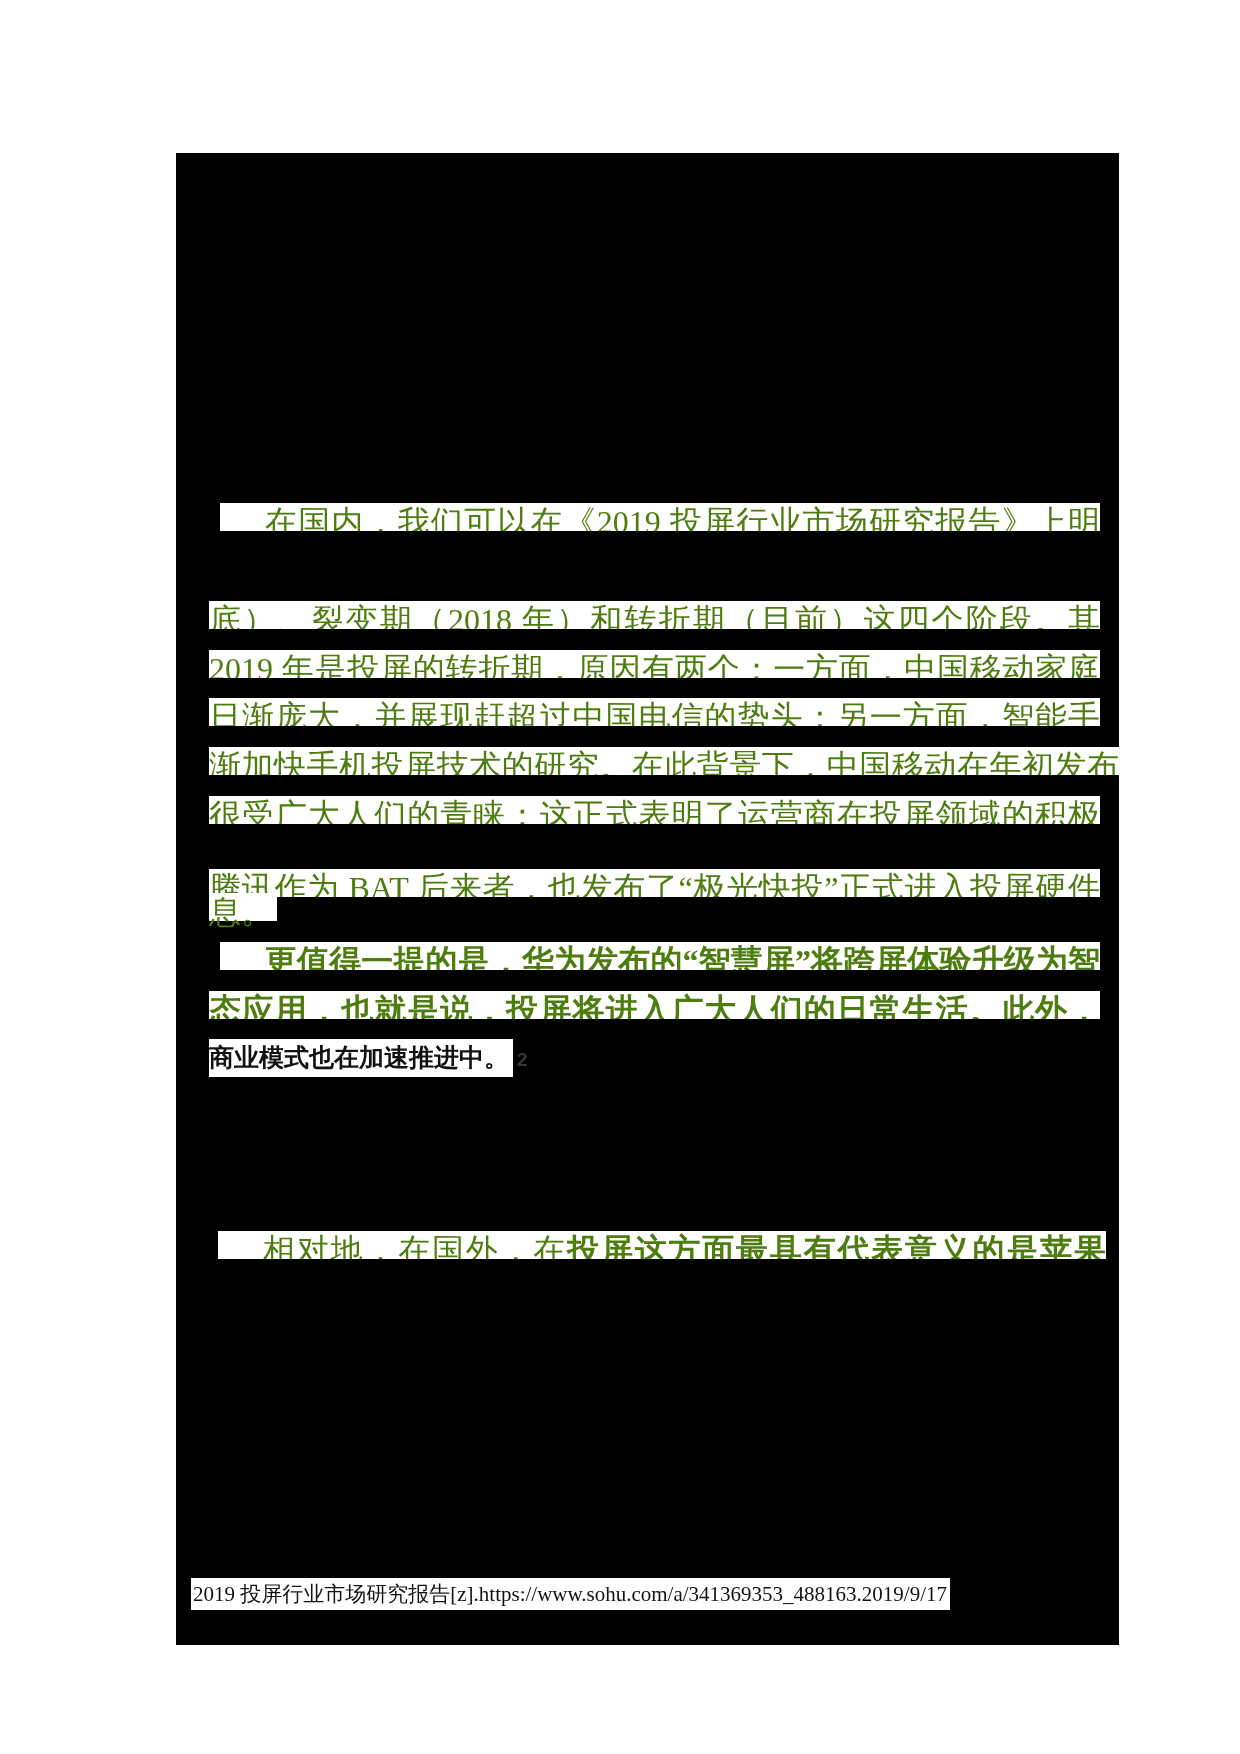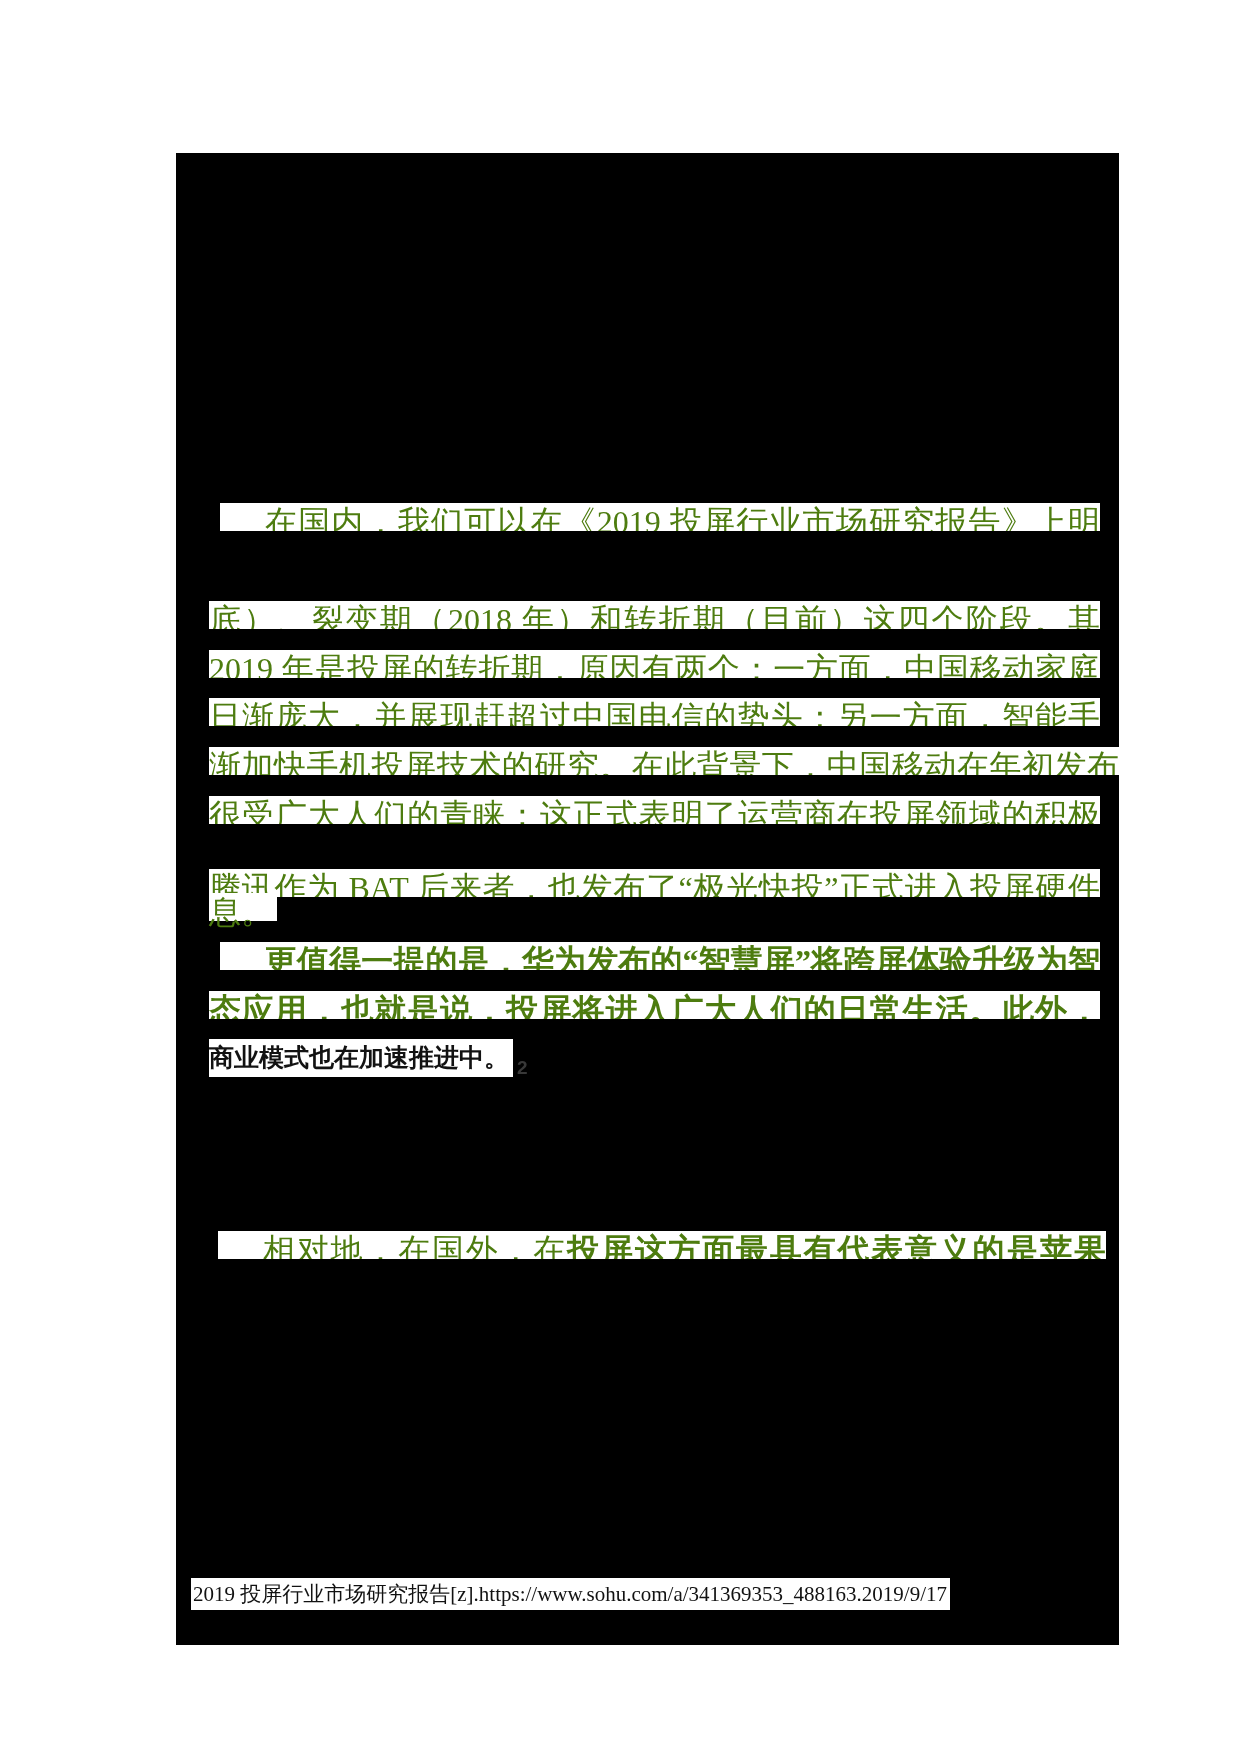--- a/index.html
+++ b/index.html
@@ -38,21 +38,21 @@
   .ind{left:44px;width:880px;padding-left:45px;box-sizing:border-box;}
   .ind13{left:42px;width:888px;padding-left:45px;box-sizing:border-box;}
   .auto{left:33px;width:auto;display:inline-block;padding-right:4px;}
   .bold{font-weight:700;}
   .l1{top:350px;}  .l2{top:399px;}  .l3{top:448px;}  .l4{top:497px;}
   .l5{top:545px;}  .l6{top:594px;}  .l7{top:643px;}  .l8{top:716px;}
   .l9{top:740px;}  .l10{top:789px;} .l11{top:838px;}
   .l13{top:1078px;} .l14{top:1127px;}
   .l12wrap{
     position:absolute;left:33px;top:886px;
-    display:flex;align-items:flex-end;background:transparent;
+    display:flex;align-items:center;background:transparent;
   }
   .l12strip{
     background:#ffffff;color:#121212;
     font-size:25px;line-height:38px;height:38px;
     font-weight:700;white-space:nowrap;padding-right:4px;
   }
   .sup-ref{
     color:#383838;
     font-family:"Liberation Sans","DejaVu Sans",sans-serif;
     font-weight:700;

